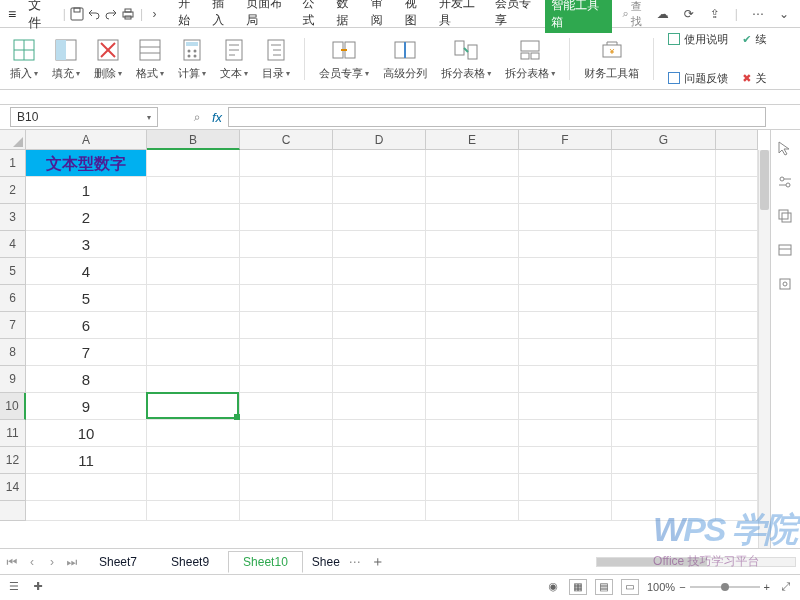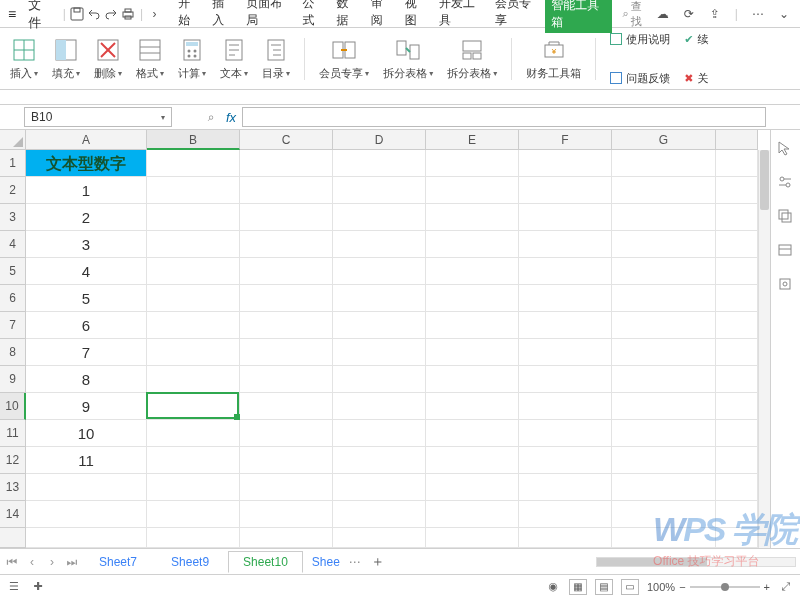--- a/index.html
+++ b/index.html
@@ -27,21 +27,21 @@
 .rsep { width: 1px; height: 42px; background: #e0e0e0; margin: 0 4px; }
 .rtextcol { display: flex; flex-direction: column; gap: 12px; font-size: 11px; padding: 0 4px; }
 .rtextcol .row { display: flex; align-items: center; gap: 4px; }
 .rtextcol .sq { width: 12px; height: 12px; border: 1px solid #888; display: inline-block; }
 
 
 .gap { height: 14px; }
 
 
 .fxrow { height: 26px; display: flex; align-items: center; border-top: 1px solid #d0d0d0; border-bottom: 1px solid #d0d0d0; }
-.namebox { width: 148px; height: 20px; margin-left: 24px; border: 1px solid #bbb; display: flex; align-items: center; padding: 0 6px; font-size: 12px; justify-content: space-between; }
+.namebox { width: 148px; height: 20px; margin-left: 10px; border: 1px solid #bbb; display: flex; align-items: center; padding: 0 6px; font-size: 12px; justify-content: space-between; }
 .namebox .dd { font-size: 8px; color: #666; }
 .fxgap { width: 30px; }
 .fxsearch { width: 18px; text-align: center; color: #888; }
 .fxlabel { font-style: italic; color: #0369a1; padding: 0 6px; font-size: 13px; }
 .fxinput { flex: 1; height: 20px; border: 1px solid #bbb; margin-right: 34px; background: #fff; }
 
 
 .gridwrap { position: relative; height: 418px; display: flex; }
 .gridmain { flex: 1; position: relative; overflow: hidden; }
 .sidepanel { width: 30px; border-left: 1px solid #d0d0d0; display: flex; flex-direction: column; align-items: center; gap: 16px; padding-top: 10px; }
@@ -62,34 +62,34 @@
 .rows { position: absolute; top: 20px; left: 0; right: 12px; bottom: 0; }
 .row { display: flex; height: 27px; }
 .rowh { width: 26px; border-right: 1px solid #ccc; border-bottom: 1px solid #ccc; background: #f3f3f3; text-align: center; line-height: 27px; font-size: 12px; color: #555; }
 .rowh.active { border-right: 2px solid #2fa84f; background: #e8e8e8; }
 .cell { border-right: 1px solid #e3e3e3; border-bottom: 1px solid #e3e3e3; height: 27px; line-height: 27px; text-align: center; font-size: 15px; }
 .cell.cA { width: 121px; }
 .cell.cB { width: 93px; }
 .cell.cO { width: 93px; }
 .cell.cG { width: 104px; }
 .cell.rest { flex: 1; }
-.cell.header1 { background: #00b0f0; color: #14532d; font-weight: bold; font-size: 16px; }
+.cell.header1 { background: #00b0f0; color: #4c1d95; font-weight: bold; font-size: 16px; }
 
 
 .active-cell { position: absolute; border: 2px solid #2fa84f; pointer-events: none; }
 .active-cell .handle { position: absolute; right: -3px; bottom: -3px; width: 6px; height: 6px; background: #2fa84f; }
 
 
 .vscroll { position: absolute; top: 20px; right: 0; width: 12px; bottom: 0; background: #f3f3f3; border-left: 1px solid #ddd; }
 .vscroll .thumb { position: absolute; top: 0; left: 1px; right: 1px; height: 60px; background: #ccc; border-radius: 2px; }
 
 
 .sheetbar { height: 26px; border-top: 1px solid #d0d0d0; display: flex; align-items: center; padding: 0 4px; gap: 4px; font-size: 12px; }
 .sheetbar .navbtn { width: 16px; text-align: center; color: #999; }
-.sheetbar .stab { padding: 3px 14px; border: 1px solid transparent; color: #3b82f6; }
+.sheetbar .stab { padding: 3px 14px; border: 1px solid transparent; color: #0f172a; }
 .sheetbar .stab.active { border: 1px solid #ccc; border-bottom: 1px solid #fff; color: #2fa84f; background: #fff; }
 .sheetbar .stab.partial { padding: 3px 4px; }
 .sheetbar .plus { padding: 0 6px; font-size: 14px; color: #666; }
 .sheetbar .dots { color: #888; }
 .sheetbar .spacer { flex: 1; }
 .sheetbar .hscroll { width: 200px; height: 10px; background: #f3f3f3; border: 1px solid #ddd; position: relative; }
 .sheetbar .hscroll .thumb { position: absolute; left: 0; top: 0; bottom: 0; width: 110px; background: #ccc; }
 
 
 .statusbar { height: 24px; border-top: 1px solid #d0d0d0; display: flex; align-items: center; padding: 0 6px; gap: 8px; font-size: 11px; color: #555; }
@@ -97,21 +97,21 @@
 .statusbar .spacer { flex: 1; }
 .statusbar .viewbtn { width: 18px; height: 16px; border: 1px solid #bbb; display: inline-flex; align-items: center; justify-content: center; font-size: 10px; }
 .statusbar .zoom { display: flex; align-items: center; gap: 4px; }
 .statusbar .zline { width: 70px; height: 2px; background: #ccc; position: relative; }
 .statusbar .zline .zdot { position: absolute; left: 50%; top: -3px; width: 8px; height: 8px; background: #888; border-radius: 50%; transform: translateX(-50%); }
 
 
 .watermark { position: absolute; right: 4px; bottom: 30px; pointer-events: none; opacity: 0.45; text-align: left; }
 .watermark .logo { font-size: 34px; font-weight: bold; color: #4a90d9; font-style: italic; letter-spacing: -2px; }
 .watermark .logo .w { color: #3478c8; }
-.watermark .sub { font-size: 12px; color: #ef4444; }
+.watermark .sub { font-size: 12px; color: #701a75; }
 
 svg { display: block; }
 </style>
 </head>
 <body>
 
 <div class="menubar">
   <span class="hamburger">≡</span>
   <span class="file-label">文件</span>
   <span class="divider">|</span>
@@ -273,20 +273,31 @@
         </svg>
       </div>
     <div class="rlabel">
         <span>会员专享</span>
         <span class="dd">▾</span>
       </div>
   </div>
   <div class="rgroup">
     <div class="rico">
         <svg width="26" height="26" viewBox="0 0 26 26">
+          <rect x="3" y="5" width="20" height="16" fill="none" stroke="#888"></rect>
+          <line x1="13" y1="5" x2="13" y2="21" stroke="#48c" stroke-width="2"></line>
+        </svg>
+      </div>
+    <div class="rlabel">
+        <span>高级分列</span>
+      </div>
+  </div>
+  <div class="rgroup">
+    <div class="rico">
+        <svg width="26" height="26" viewBox="0 0 26 26">
           <rect x="2" y="4" width="9" height="14" fill="none" stroke="#888"></rect>
           <rect x="15" y="8" width="9" height="14" fill="none" stroke="#888"></rect>
           <path d="M11 11 L15 15" stroke="#4a8" stroke-width="2"></path>
         </svg>
       </div>
     <div class="rlabel">
         <span>拆分表格</span>
         <span class="dd">▾</span>
       </div>
   </div>
@@ -483,31 +494,20 @@
           <div class="cell cO"></div>
           <div class="cell cO"></div>
           <div class="cell cO"></div>
           <div class="cell cO"></div>
           <div class="cell cG"></div>
           <div class="cell rest"></div>
         </div>
       <div class="row">
           <div class="rowh">12</div>
           <div class="cell cA">11</div>
-          <div class="cell cB"></div>
-          <div class="cell cO"></div>
-          <div class="cell cO"></div>
-          <div class="cell cO"></div>
-          <div class="cell cO"></div>
-          <div class="cell cG"></div>
-          <div class="cell rest"></div>
-        </div>
-      <div class="row">
-          <div class="rowh">13</div>
-          <div class="cell cA"></div>
           <div class="cell cB"></div>
           <div class="cell cO"></div>
           <div class="cell cO"></div>
           <div class="cell cO"></div>
           <div class="cell cO"></div>
           <div class="cell cG"></div>
           <div class="cell rest"></div>
         </div>
       <div class="row">
           <div class="rowh">14</div>

